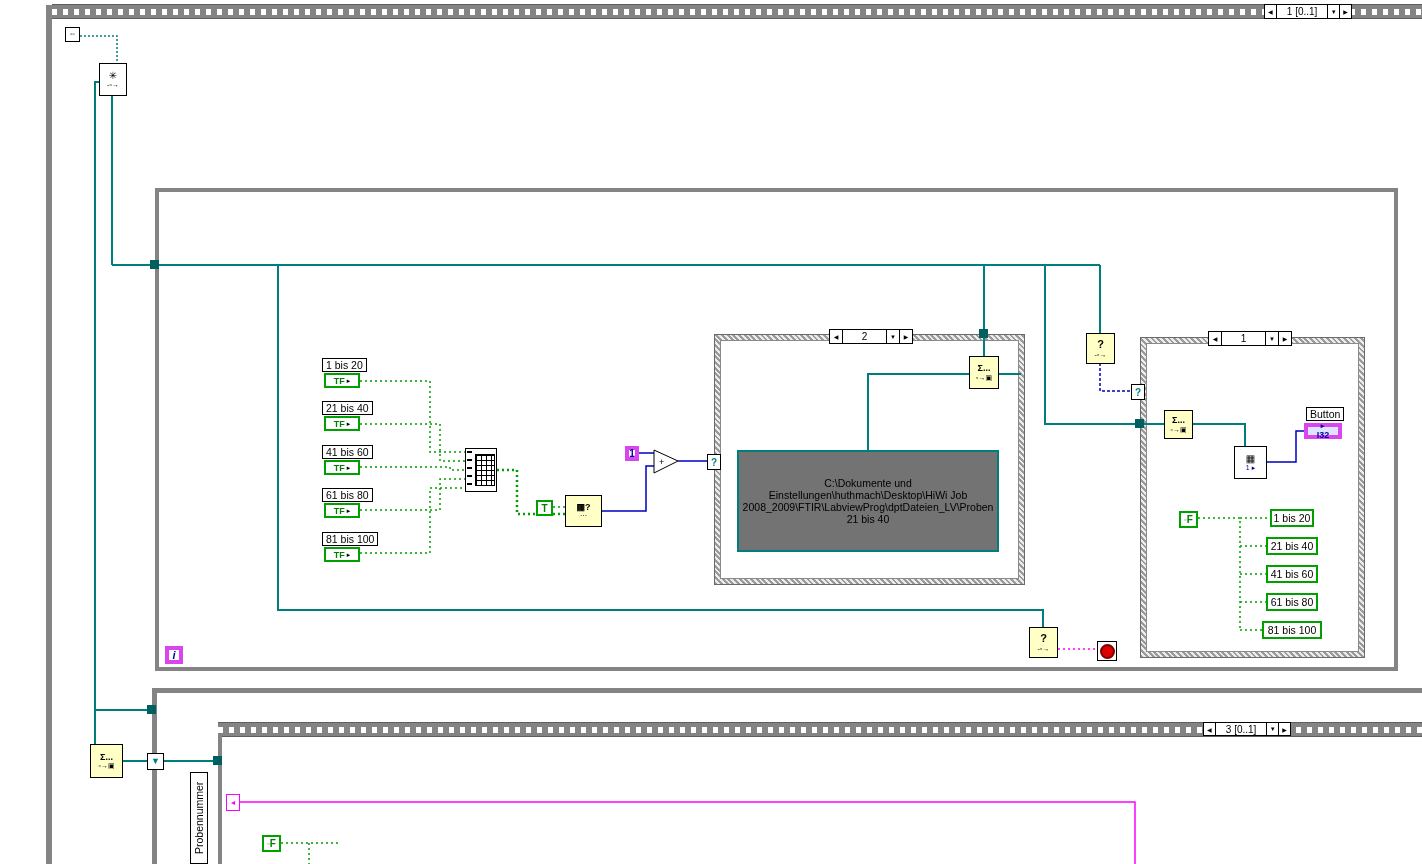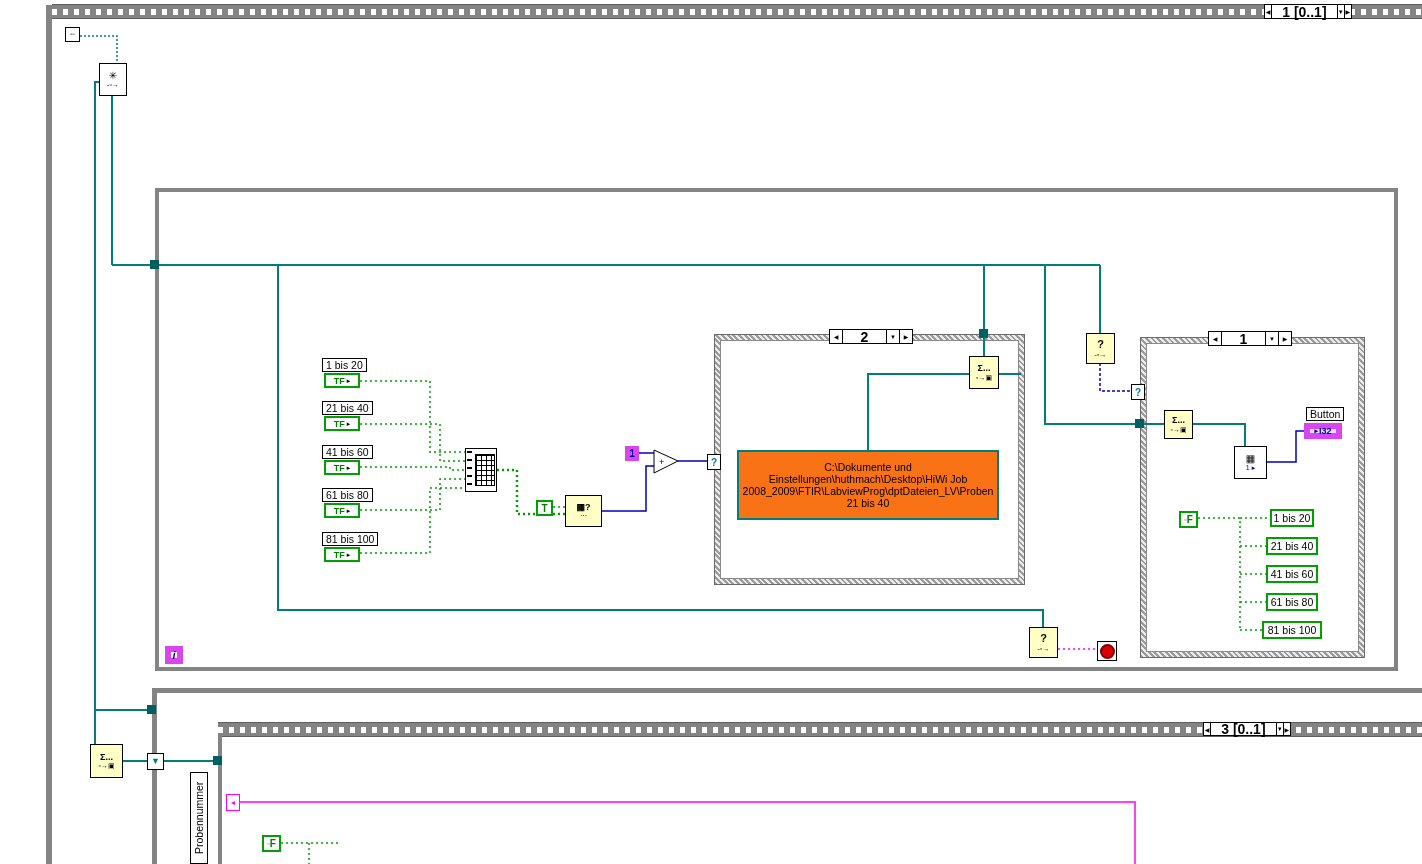--- a/index.html
+++ b/index.html
@@ -12,35 +12,35 @@
          background-image:repeating-linear-gradient(90deg,#ffffff 0 5px,rgba(0,0,0,0) 5px 11px);
          background-size:100% 6px;background-position:0 4px;background-repeat:no-repeat;
          border-top:1px solid #5e5e5e;border-bottom:1px solid #5e5e5e;}
   .whileloop{border:4px solid #848484;}
   .case{background:repeating-linear-gradient(45deg,#9a9a9a 0 2px,#ececec 2px 4px);border:1px solid #6a6a6a;}
   .case-inner{position:absolute;left:5px;top:5px;right:5px;bottom:5px;background:#ffffff;border:1px solid #8a8a8a;}
   
   .sel{display:flex;background:#fff;border:1px solid #000;height:15px;font-size:10px;align-items:stretch;}
   .sel>div{display:flex;align-items:center;justify-content:center;}
   .sel-arr{width:12px;font-size:6px;}
-  .sel-val{flex:1;border-left:1px solid #000;border-right:1px solid #000;font-size:14px;white-space:nowrap;padding:0 10px;font-weight:bold;}
+  .sel-val{flex:1;border-left:1px solid #000;border-right:1px solid #000;font-size:10px;white-space:nowrap;padding:0 10px;}
   .sel-dd{width:12px;font-size:6px;border-right:1px solid #000;}
   
   .node{background:#ffffc6;border:1px solid #000;display:flex;flex-direction:column;
         align-items:center;justify-content:center;line-height:1.05;color:#000;}
   .wnode{background:#ffffff;border:1px solid #000;display:flex;flex-direction:column;
         align-items:center;justify-content:center;line-height:1.05;color:#000;}
   .nrow1{font-size:9px;font-weight:bold;}
   .nrow2{font-size:7px;}
   .lbl{background:#fff;border:1px solid #000;font-size:10.5px;padding:0 3px;white-space:nowrap;color:#000;height:14px;display:flex;align-items:center;}
   .bool{border:2px solid #00a000;background:#fff;display:flex;align-items:center;justify-content:center;color:#000;}
   .boollbl{font-size:10.5px;white-space:nowrap;}
   .tftxt{color:#007e00;font-weight:bold;font-size:9px;}
   .tfarrow{color:#000;font-size:7px;margin-left:2px;}
-  .bluebox{border:6px solid #d946ef;background:#fff;color:#0000a0;display:flex;align-items:center;justify-content:center;font-weight:bold;}
+  .bluebox{border:4px solid #d946ef;background:#fff;color:#0000a0;display:flex;align-items:center;justify-content:center;font-weight:bold;flex-direction:column;}
   .qterm{border:1px solid #000;background:#fff;color:#007e7e;font-weight:bold;font-size:10px;display:flex;align-items:center;justify-content:center;}
   .vtext{writing-mode:vertical-rl;transform:rotate(180deg);font-size:10.5px;display:flex;align-items:center;justify-content:center;}
   svg{position:absolute;left:0;top:0;pointer-events:none;}
 </style>
 </head>
 <body>
 
 <div class="abs graybar" style="left:46px;top:5px;width:6px;height:859px"></div>
 <div class="abs strip" style="left:52px;top:4px;width:1370px;height:15px"></div>
 
@@ -187,21 +187,21 @@
   <span class="nrow2">···</span>
 </div>
 <div class="abs bool" style="left:536px;top:500px;width:17px;height:16px">
   <span class="tftxt" style="font-size:10px">T</span>
 </div>
 <div class="abs bluebox" style="left:625px;top:446px;width:14px;height:15px;font-size:10px">1</div>
 
 <div class="abs qterm" style="left:707px;top:454px;width:14px;height:16px">?</div>
 <div class="abs qterm" style="left:1131px;top:384px;width:14px;height:16px">?</div>
 
-<div class="abs" style="left:737px;top:450px;width:262px;height:70px;border:2px solid #007e7e;background:#f97316;display:flex;align-items:center;justify-content:center;text-align:center;font-size:10.5px;padding:0 6px;box-sizing:border-box;word-wrap:break-word">C:\Dokumente und Einstellungen\huthmach\Desktop\HiWi Job 2008_2009\FTIR\LabviewProg\dptDateien_LV\Proben 21 bis 40</div>
+<div class="abs" style="left:737px;top:450px;width:262px;height:102px;border:2px solid #007e7e;background:#737373;display:flex;align-items:center;justify-content:center;text-align:center;font-size:10.5px;padding:0 6px;box-sizing:border-box;word-wrap:break-word">C:\Dokumente und Einstellungen\huthmach\Desktop\HiWi Job 2008_2009\FTIR\LabviewProg\dptDateien_LV\Proben 21 bis 40</div>
 
 <div class="abs node" style="left:969px;top:356px;width:30px;height:33px">
   <span class="nrow1">Σ...</span>
   <span class="nrow2">▫→▣</span>
 </div>
 <div class="abs node" style="left:1164px;top:410px;width:29px;height:29px">
   <span class="nrow1">Σ...</span>
   <span class="nrow2">▫→▣</span>
 </div>
 <div class="abs node" style="left:90px;top:744px;width:33px;height:34px">

